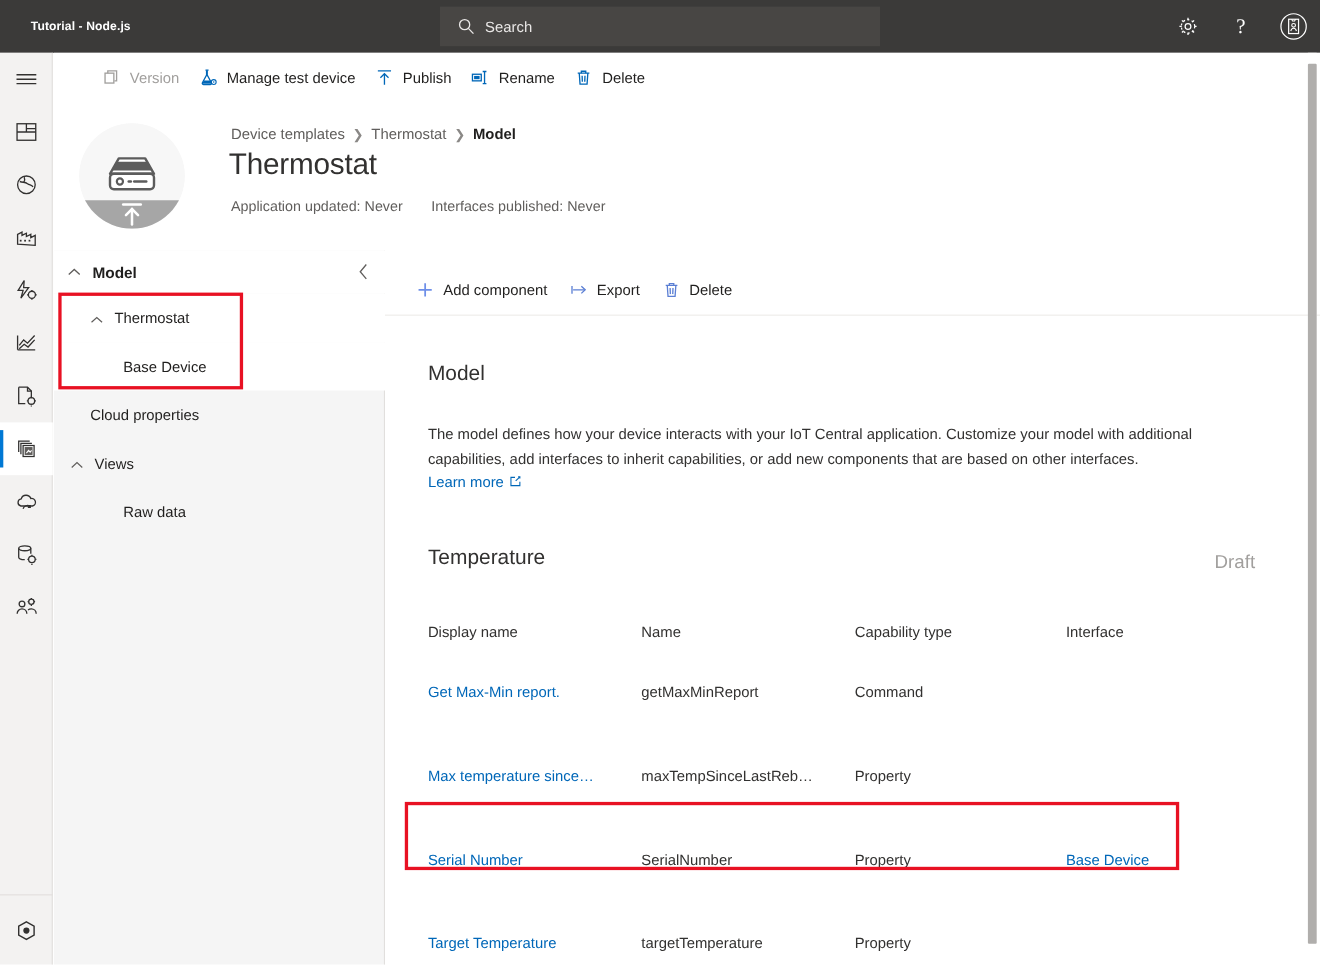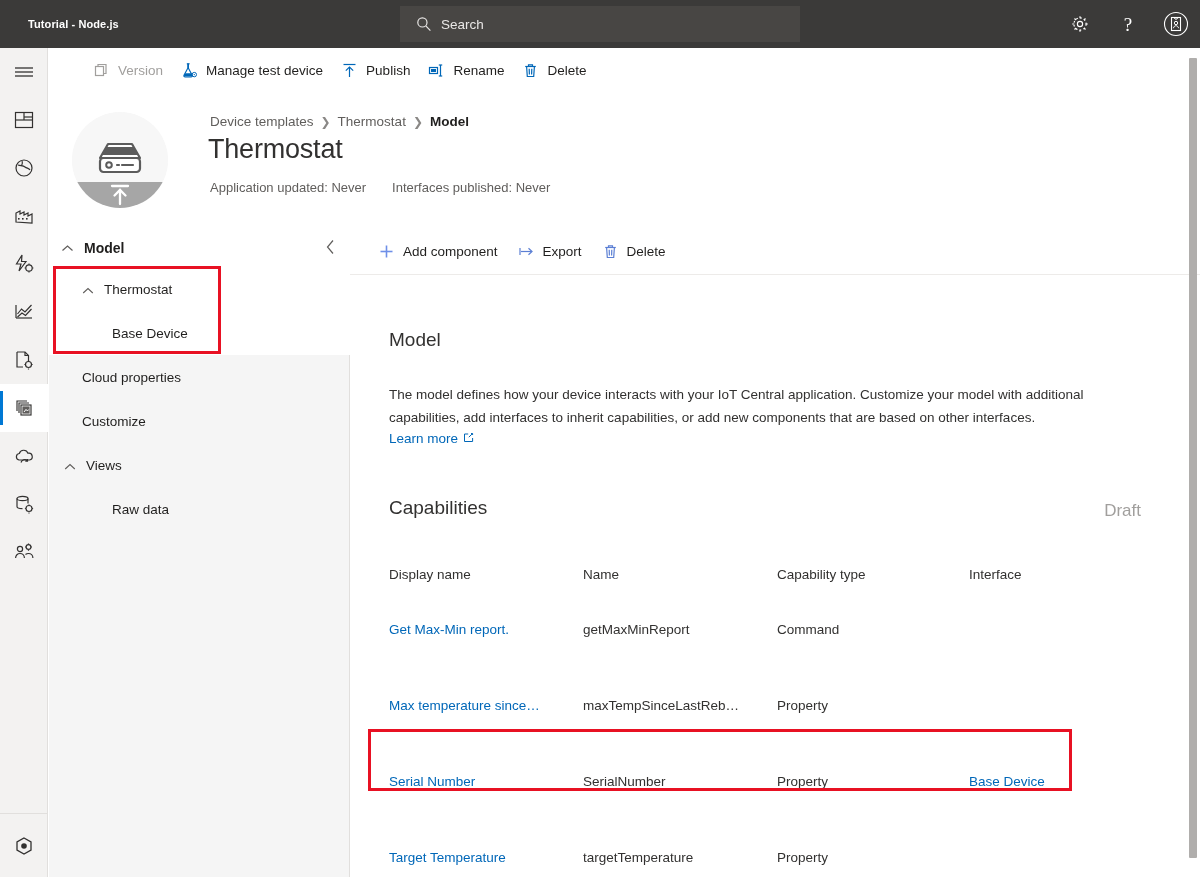--- a/index.html
+++ b/index.html
@@ -118,21 +118,21 @@
     position: absolute; border: 3px solid #e81123; pointer-events: none; z-index: 20;
   }
   #annot-tree { left: 53px; top: 266px; width: 168px; height: 88px; }
   #annot-row  { left: 368px; top: 729px; width: 704px; height: 62px; }
 
   
   .content {
     position: absolute; left: 350px; top: 228px; width: 850px; height: 649px; background: #ffffff;
   }
   .content-cmd {
-    position: absolute; left: 0; top: 0; width: 850px; height: 47px;
+    position: absolute; left: 0; top: 12px; width: 850px; height: 47px;
     display: flex; align-items: center; padding-left: 28px;
     border-bottom: 1px solid #edebe9;
   }
   .ccmd {
     display: flex; align-items: center; height: 47px; margin-right: 20px;
     font-size: 13.5px; color: #201f1e; white-space: nowrap;
   }
   .ccmd .ci { width: 17px; height: 17px; margin-right: 8px; display: block; }
 
   .scroll-area { position: absolute; left: 0; top: 47px; width: 850px; height: 602px; }
@@ -508,23 +508,20 @@
       </div>
 
       <div class="tnode ind2 sel">
         <span>Base Device</span>
       </div>
 
       <div class="tnode ind1">
         <span>Cloud properties</span>
       </div>
 
-      <div class="tnode ind1">
-        <span>Customize</span>
-      </div>
 
       <div class="tnode ind0">
         <span class="tchev">
           <svg width="12" height="8" viewBox="0 0 12 8">
               <polyline points="1.2,6 6,1.6 10.8,6" fill="none" stroke="#605e5c" stroke-width="1.1"></polyline>
             </svg>
         </span>
         <span>Views</span>
       </div>
 
@@ -589,21 +586,21 @@
           <svg width="11" height="11" viewBox="0 0 11 11">
               <g fill="none" stroke="#0067b8" stroke-width="1">
                 <path d="M8 1.5h1.6V3"></path>
                 <path d="M9.6 6v3.5H1.5V2h3.7"></path>
                 <line x1="5.8" y1="5.2" x2="9.4" y2="1.7"></line>
               </g>
             </svg>
         </span>
       </div>
 
-      <div class="cap-title">Capabilities</div>
+      <div class="cap-title">Temperature</div>
       <div class="draft">Draft</div>
 
       <div class="tbl">
 
         <div class="trow head">
           <div class="th c1">Display name</div>
           <div class="th c2">Name</div>
           <div class="th c3">Capability type</div>
           <div class="th c4">Interface</div>
         </div>

